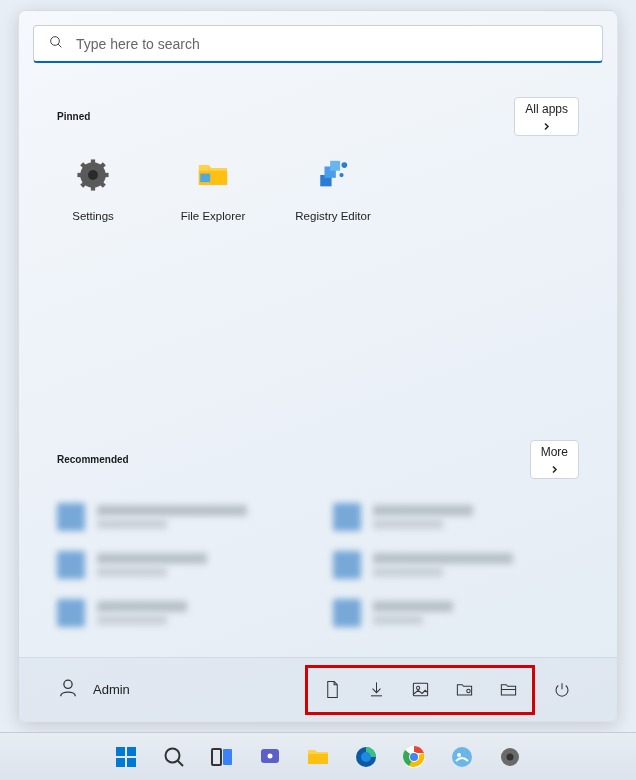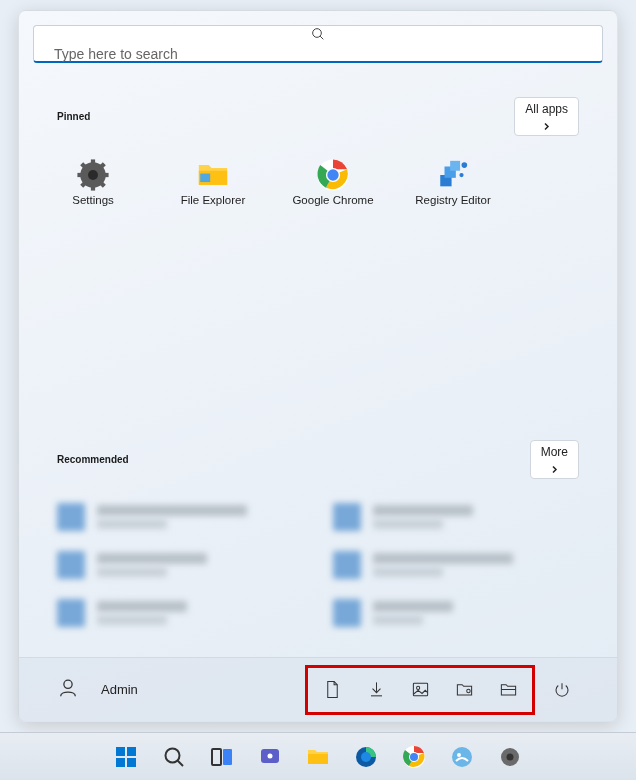--- a/index.html
+++ b/index.html
@@ -7,21 +7,21 @@
 .start-menu {
   position: absolute; left: 18px; top: 10px; width: 600px; height: 712px;
   background: linear-gradient(160deg, #f5f8fc 0%, #eaf0f7 60%, #e3ecf4 100%);
   border-radius: 8px; box-shadow: 0 4px 18px rgba(0,0,0,0.15);
   border: 1px solid rgba(0,0,0,0.08);
   display: flex; flex-direction: column;
 }
 .search-box {
   margin: 14px 14px 0 14px; height: 38px; background: #fff;
   border: 1px solid #c8d0da; border-bottom: 2px solid #0067c0;
-  border-radius: 4px; display: flex; align-items: center; padding: 0 14px; flex-direction: column;
+  border-radius: 4px; display: flex; align-items: center; padding: 0 14px;
 }
 .search-box svg { width: 16px; height: 16px; stroke: #444; fill: none; stroke-width: 1.5; }
 .search-box input {
   border: none; outline: none; font-size: 14px; color: #444; margin-left: 12px;
   width: 100%; background: transparent;
 }
 .search-box input::placeholder { color: #666; }
 .section-header {
   display: flex; justify-content: space-between; align-items: center;
   padding: 0 38px; margin-top: 34px;
@@ -30,40 +30,40 @@
 .pill-btn {
   background: #fff; border: 1px solid #d0d6dd; border-radius: 4px;
   font-size: 12px; color: #222; padding: 4px 10px; display: flex;
   align-items: center; gap: 6px; cursor: pointer; flex-direction: column;
 }
 .pill-btn svg { width: 9px; height: 9px; stroke: #222; stroke-width: 2; fill: none; }
 .pinned-grid {
   display: flex; gap: 48px; padding: 22px 38px 0 38px;
 }
 .app-tile {
-  display: flex; flex-direction: column; align-items: center; gap: 2px;
+  display: flex; flex-direction: column; align-items: center; gap: 18px;
   width: 72px; cursor: pointer;
 }
 .app-tile .icon-box { width: 34px; height: 34px; display:flex; align-items:center; justify-content:center; }
 .app-tile .label { font-size: 11.5px; color: #222; text-align: center; white-space: nowrap; }
 .recommended-grid {
   display: grid; grid-template-columns: 1fr 1fr; gap: 20px 30px;
   padding: 24px 38px 0 38px;
 }
 .rec-item { display: flex; align-items: center; gap: 12px; cursor: pointer; }
 .rec-thumb { width: 28px; height: 28px; background: #78a8d8; filter: blur(3px); border-radius: 2px; }
 .rec-text { display:flex; flex-direction:column; gap:3px; }
 .rec-line1 { width: 150px; height: 11px; background: #b8c0c8; filter: blur(3px); border-radius:2px; }
 .rec-line2 { width: 70px; height: 10px; background: #c8d0d8; filter: blur(3px); border-radius:2px; }
 .start-footer {
   margin-top: auto; height: 64px; background: rgba(220,228,238,0.65);
   border-top: 1px solid rgba(0,0,0,0.06);
   display:flex; align-items:center; justify-content:space-between; padding: 0 38px;
 }
-.user-block { display:flex; align-items:center; gap:22px; cursor:pointer; }
+.user-block { display:flex; align-items:center; gap:14px; cursor:pointer; }
 .user-block svg { width:22px; height:22px; stroke:#333; fill:none; stroke-width:1.4; }
 .user-name { font-size: 13px; color: #222; }
 .footer-actions { display:flex; align-items:center; gap:0; }
 .folder-group {
   border: 3px solid #d40000; padding: 6px 8px; display:flex; gap:12px;
 }
 .ficon { width:32px; height:32px; display:flex; align-items:center; justify-content:center; cursor:pointer; }
 .ficon svg { width:19px; height:19px; stroke:#333; fill:none; stroke-width:1.3; }
 .power { width:34px; height:34px; display:flex; align-items:center; justify-content:center; cursor:pointer; margin-left:10px; }
 .power svg { width:18px; height:18px; stroke:#333; fill:none; stroke-width:1.4; }
@@ -127,33 +127,20 @@
             <path d="M2 5 L9 5 L11 7 L22 7 L22 19 L2 19 Z" fill="#ffd24a"></path>
             <rect x="2" y="9" width="20" height="10" fill="#ffc014"></rect>
             <rect x="3" y="11" width="7" height="6" fill="#4fa8e0"></rect>
           </svg>
       </div>
       <div class="label">File Explorer</div>
     </div>
     <div class="app-tile">
       <div class="icon-box">
         <svg viewBox="0 0 24 24">
-            <circle cx="12" cy="12" r="11" fill="#fff"></circle>
-            <path d="M12 1 A11 11 0 0 1 22 8 L12 8 Z" fill="#e94435"></path>
-            <path d="M22 8 A11 11 0 0 1 7 21 L12 12 Z" fill="#fabb05"></path>
-            <path d="M7 21 A11 11 0 0 1 3 5 L12 12 Z" fill="#34a853"></path>
-            <circle cx="12" cy="12" r="5" fill="#fff"></circle>
-            <circle cx="12" cy="12" r="4" fill="#4285f4"></circle>
-          </svg>
-      </div>
-      <div class="label">Google Chrome</div>
-    </div>
-    <div class="app-tile">
-      <div class="icon-box">
-        <svg viewBox="0 0 24 24">
             <rect x="3" y="12" width="8" height="8" fill="#2b7cd3"></rect>
             <rect x="6" y="6" width="8" height="8" fill="#4a9de8"></rect>
             <rect x="10" y="2" width="7" height="7" fill="#6ab4f0"></rect>
             <circle cx="20" cy="5" r="2" fill="#2b7cd3"></circle>
             <circle cx="18" cy="12" r="1.5" fill="#2b7cd3"></circle>
           </svg>
       </div>
       <div class="label">Registry Editor</div>
     </div>
   </div>

